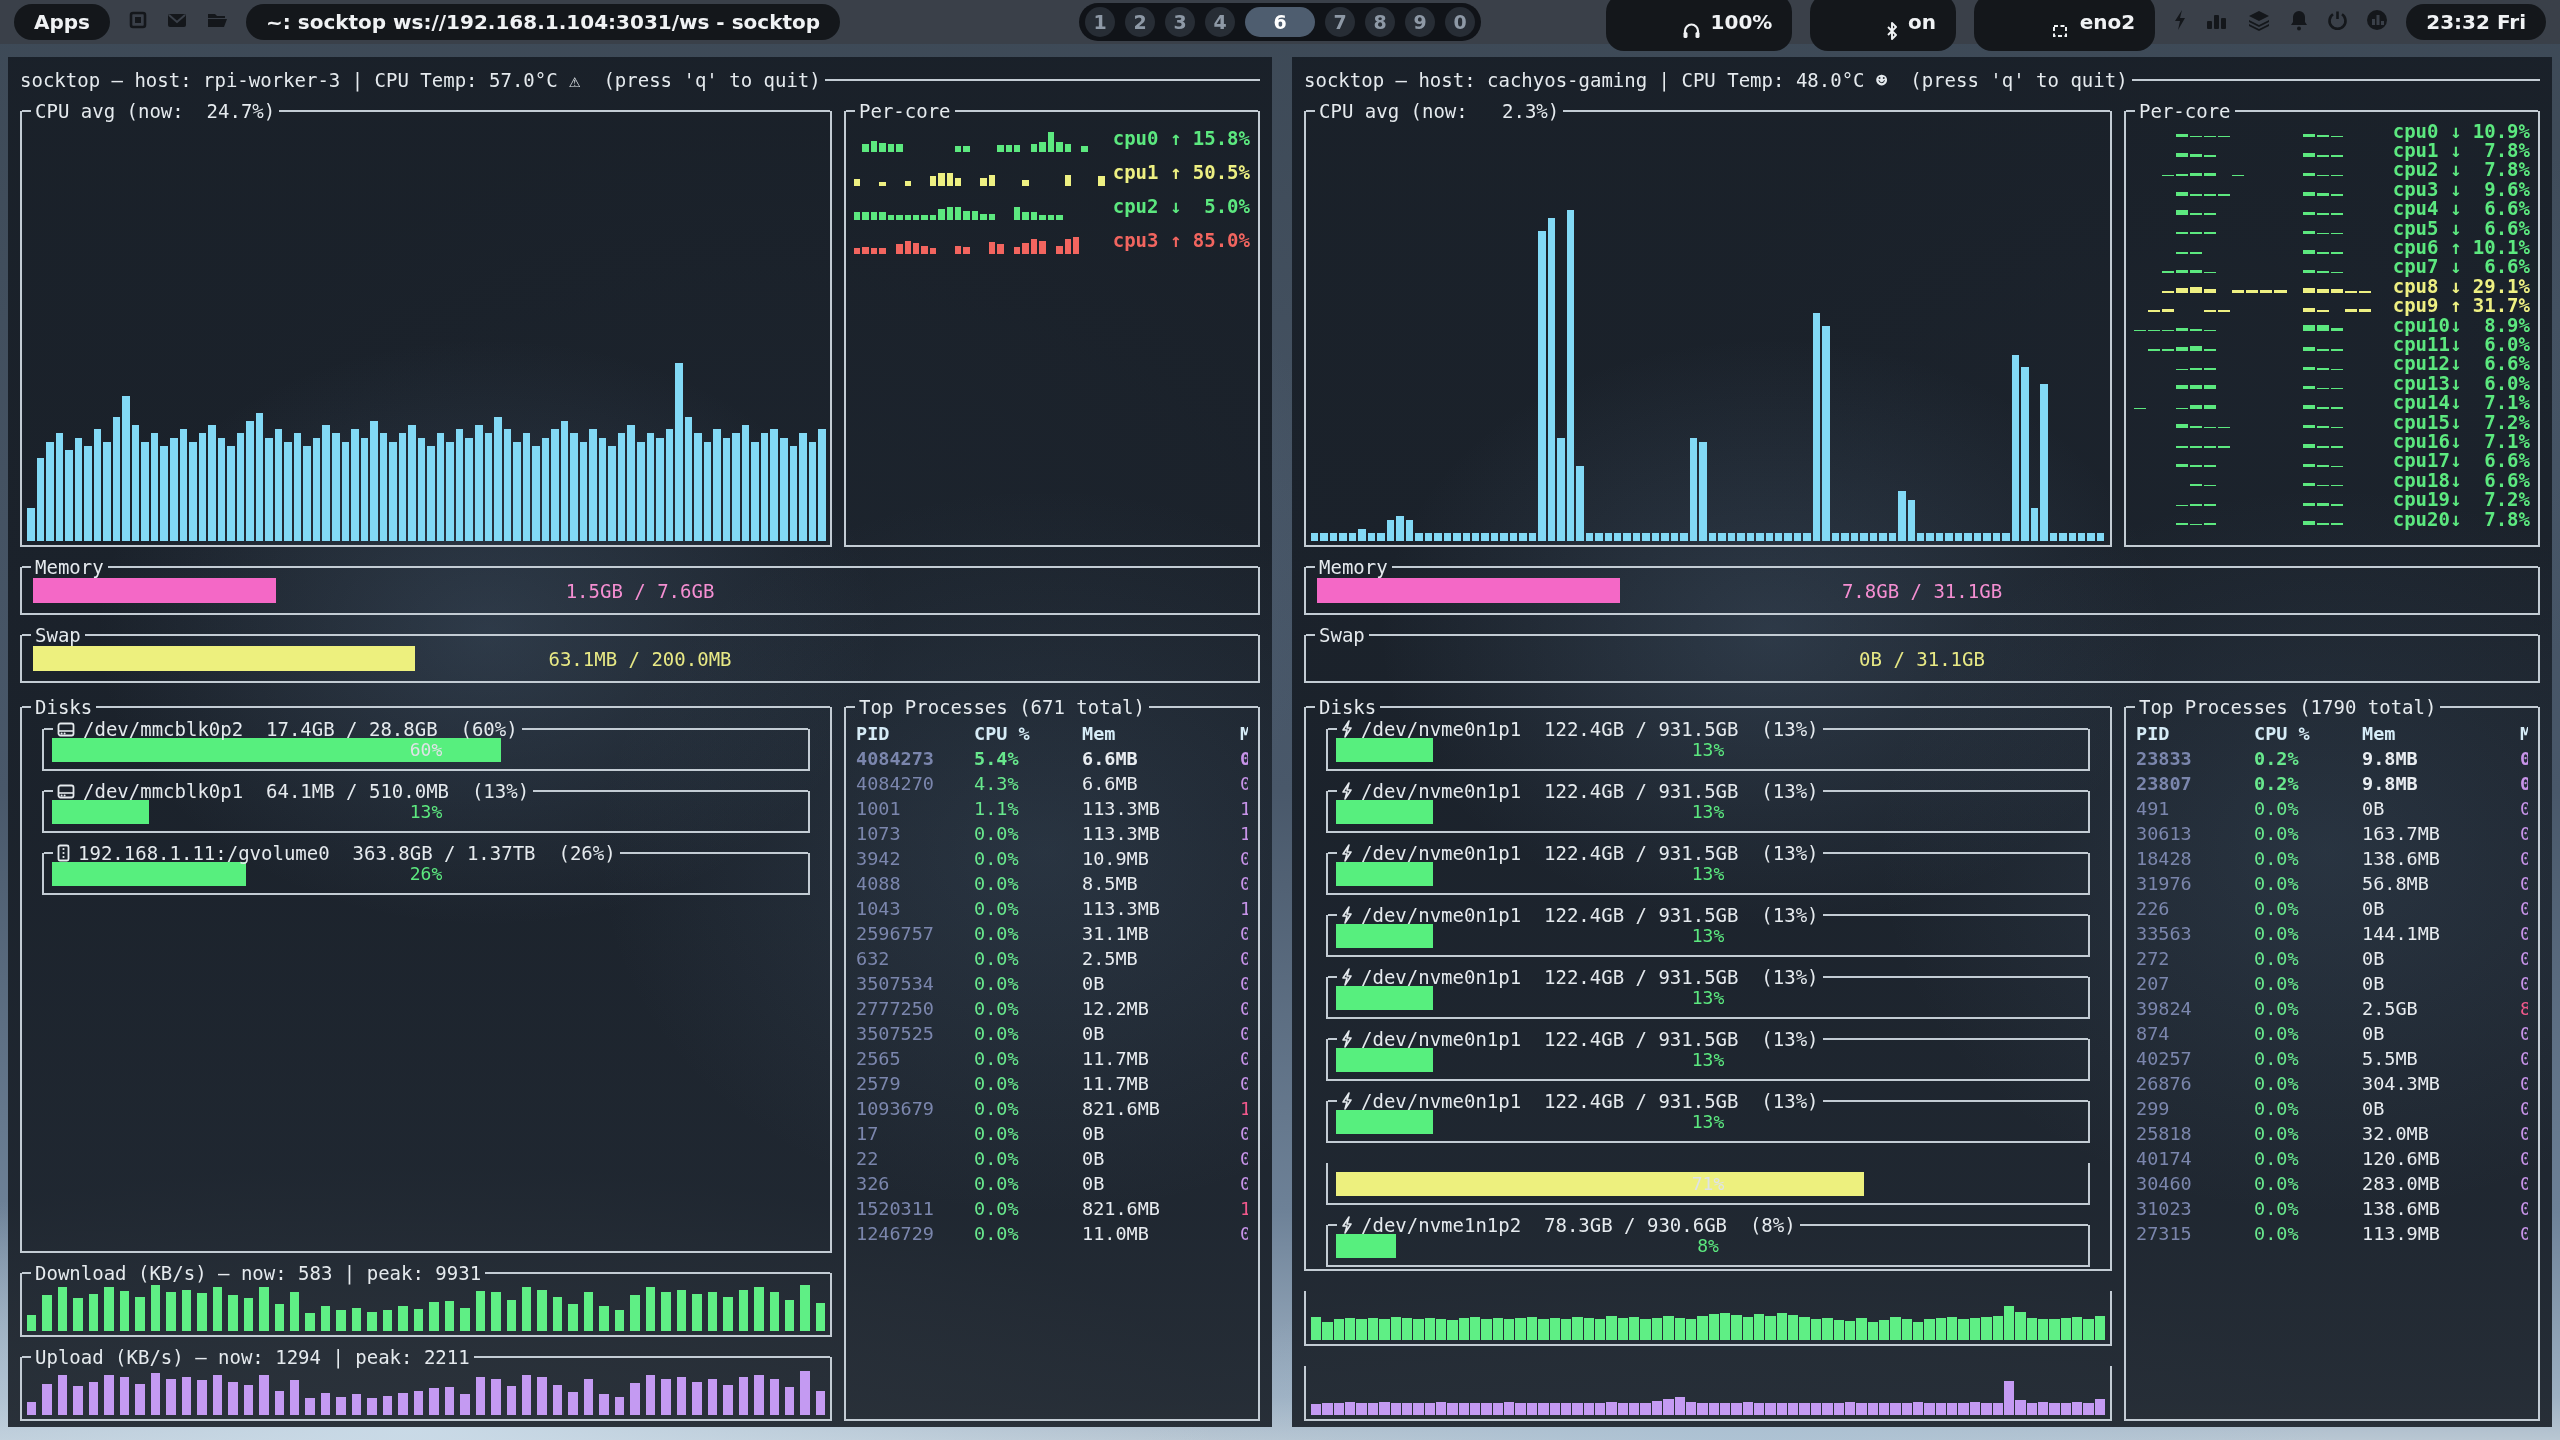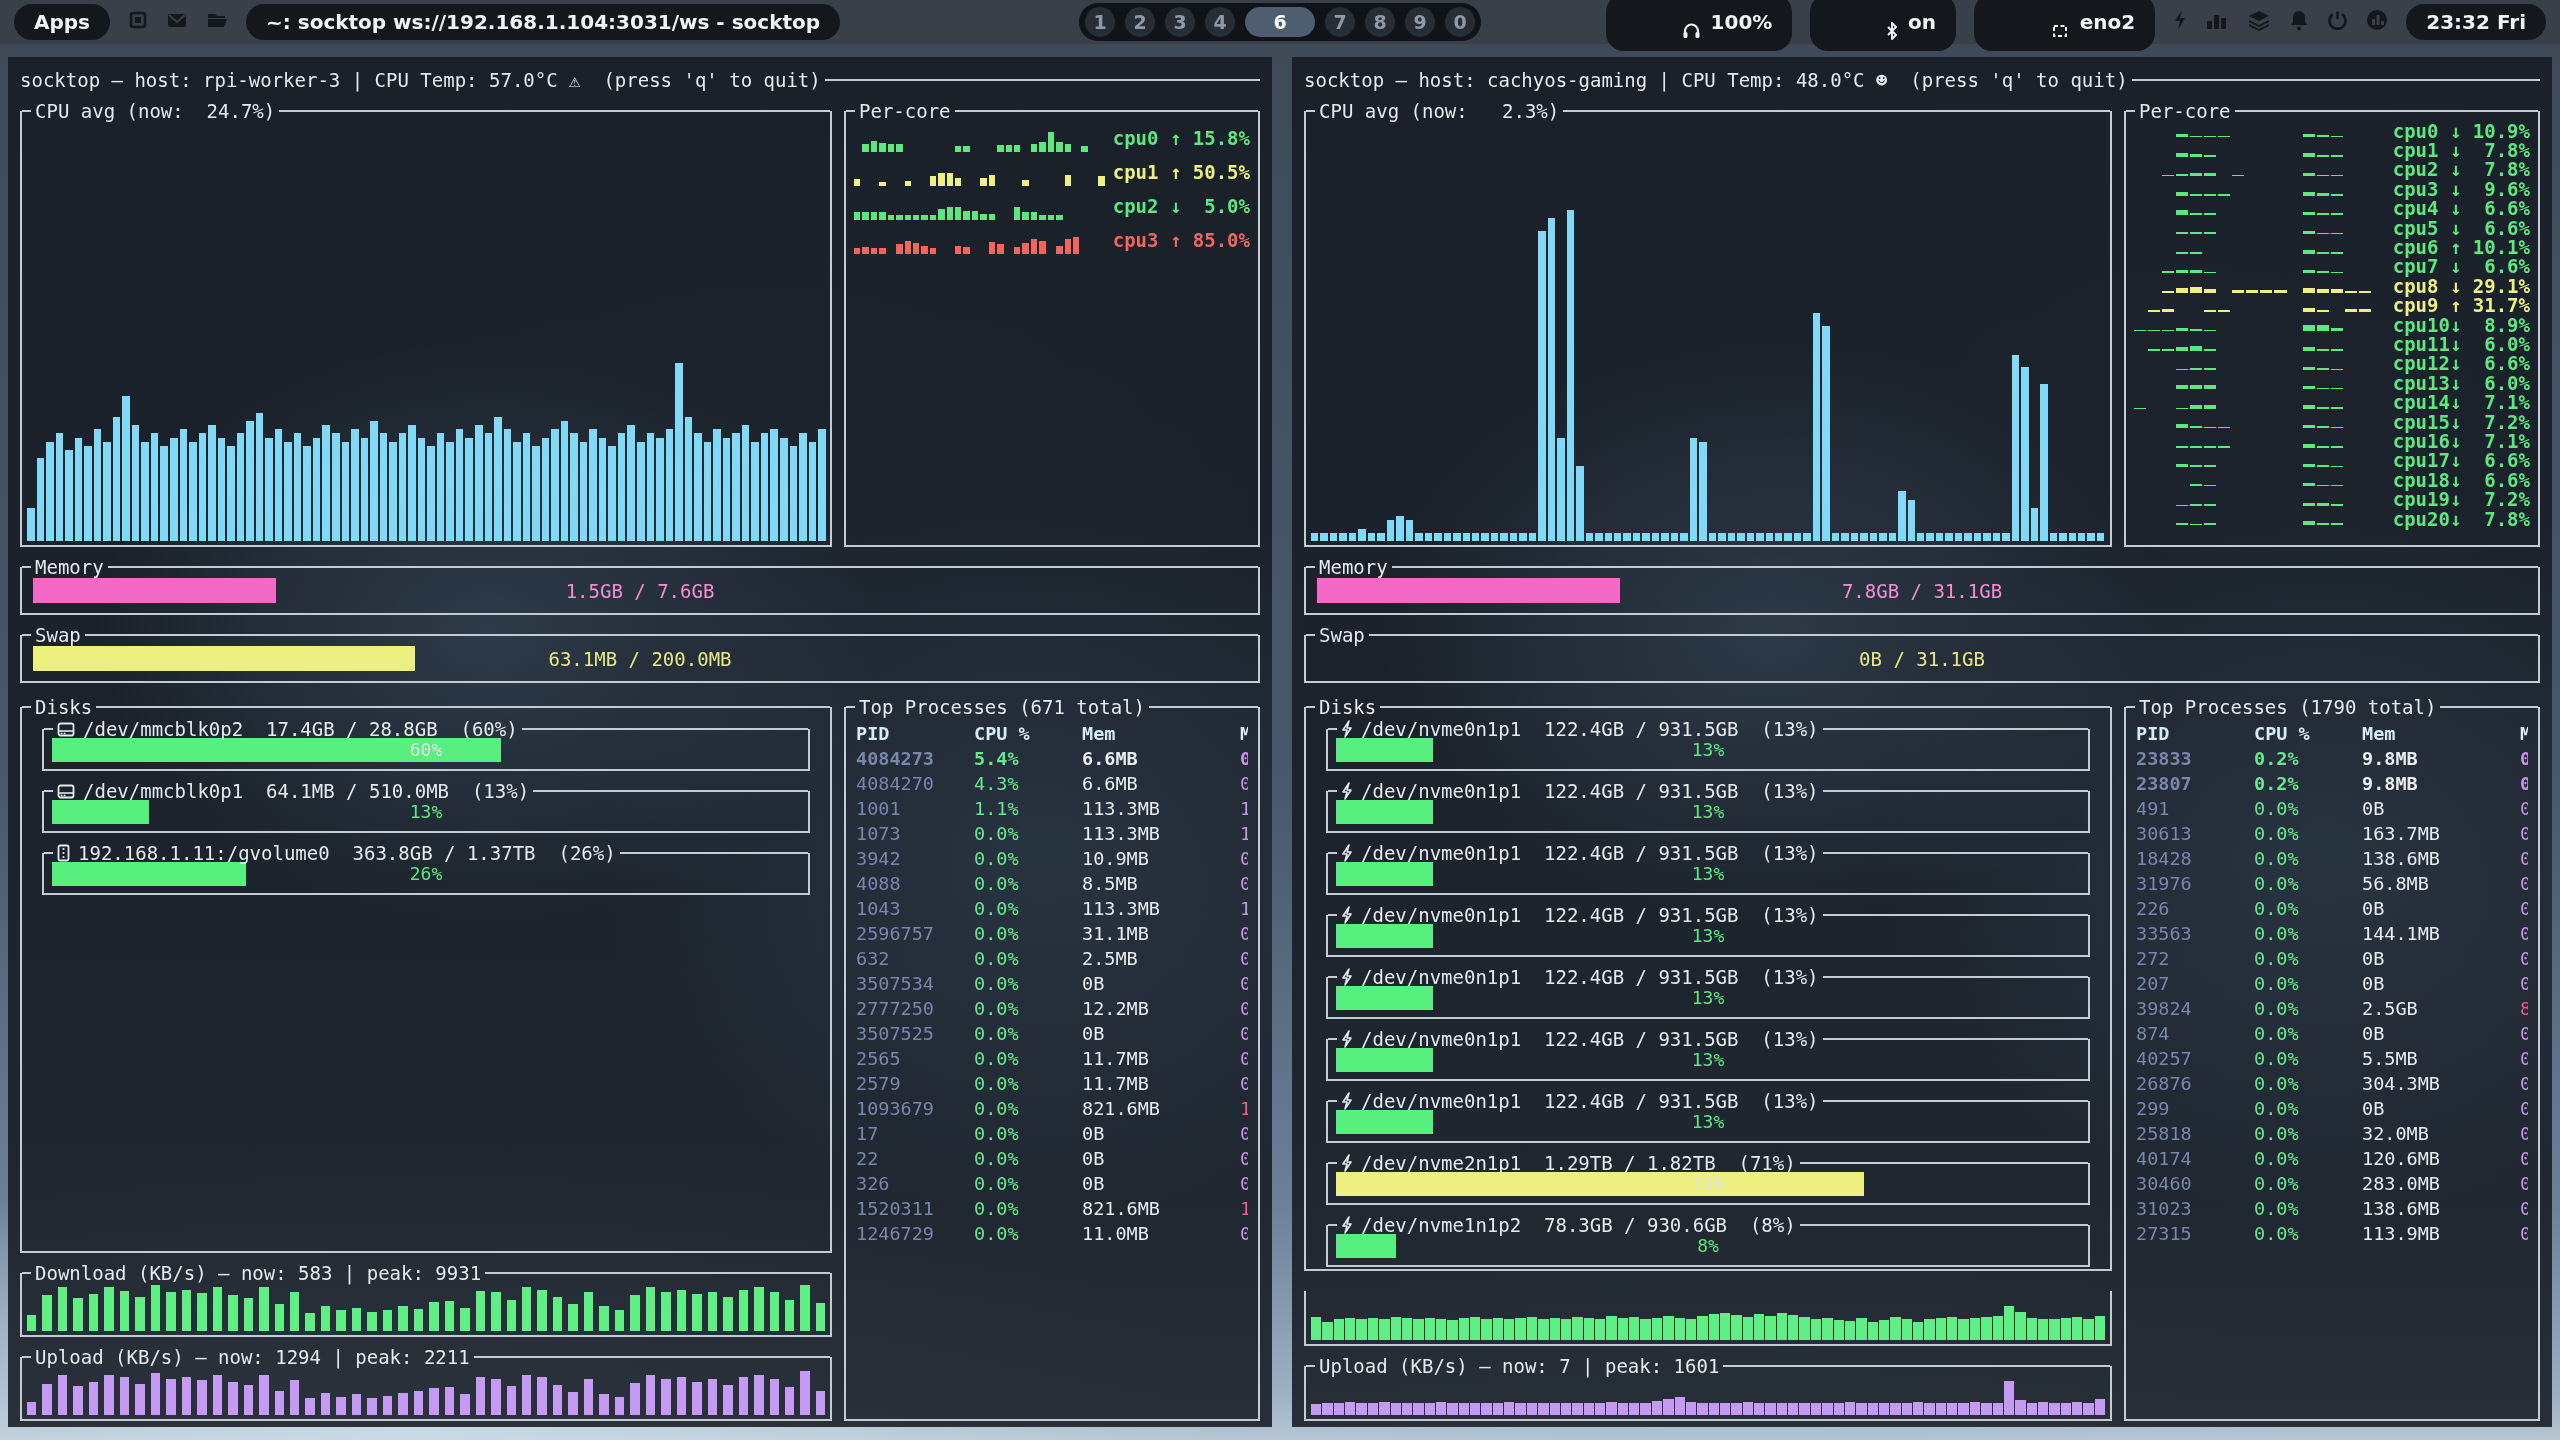--- a/index.html
+++ b/index.html
@@ -1338,23 +1338,20 @@
             <div class="disk-box">
               <div class="boxhead"><div class="a"></div><span class="bh-t"><span><svg width="12" height="18" viewBox="0 0 12 18" style="vertical-align:-2px;margin-right:8px">
                       <path d="M8 1 L2 10 h4 L4 17 L10 8 H6 Z" fill="none" stroke="#e5eaee" stroke-width="1.6" stroke-linejoin="round"></path>
                     </svg></span>/dev/nvme0n1p1  122.4GB / 931.5GB  (13%)</span><div class="b"></div></div>
               <div class="disk-track">
                 <div class="disk-fill" style="width: 13%; background: rgb(87, 239, 126);"></div>
                 <div class="disk-label" style="color: rgb(92, 232, 127);">13%</div>
               </div>
             </div>
             <div class="disk-box">
-              <div class="boxhead"><div class="a"></div><span class="bh-t"><span><svg width="12" height="18" viewBox="0 0 12 18" style="vertical-align:-2px;margin-right:8px">
-                      <path d="M8 1 L2 10 h4 L4 17 L10 8 H6 Z" fill="none" stroke="#e5eaee" stroke-width="1.6" stroke-linejoin="round"></path>
-                    </svg></span>/dev/nvme2n1p1  1.29TB / 1.82TB  (71%)</span><div class="b"></div></div>
               <div class="disk-track">
                 <div class="disk-fill" style="width: 71%; background: rgb(237, 240, 126);"></div>
                 <div class="disk-label" style="color: rgb(223, 227, 230);">71%</div>
               </div>
             </div>
             <div class="disk-box">
               <div class="boxhead"><div class="a"></div><span class="bh-t"><span><svg width="12" height="18" viewBox="0 0 12 18" style="vertical-align:-2px;margin-right:8px">
                       <path d="M8 1 L2 10 h4 L4 17 L10 8 H6 Z" fill="none" stroke="#e5eaee" stroke-width="1.6" stroke-linejoin="round"></path>
                     </svg></span>/dev/nvme1n1p2  78.3GB / 930.6GB  (8%)</span><div class="b"></div></div>
               <div class="disk-track">
@@ -1432,21 +1429,20 @@
             <i style="height: 60%; background: rgb(95, 239, 133);"></i>
             <i style="height: 58%; background: rgb(95, 239, 133);"></i>
             <i style="height: 56%; background: rgb(95, 239, 133);"></i>
             <i style="height: 60%; background: rgb(95, 239, 133);"></i>
             <i style="height: 62%; background: rgb(95, 239, 133);"></i>
             <i style="height: 58%; background: rgb(95, 239, 133);"></i>
             <i style="height: 64%; background: rgb(95, 239, 133);"></i>
           </div>
       </div>
       <div class="box net-box">
-        <div class="boxhead"><div class="a"></div><span class="bh-t">Upload (KB/s) — now: 7 | peak: 1601</span><div class="b"></div></div>
         <div class="chart g0">
             <i style="height: 30%; background: rgb(196, 154, 242);"></i>
             <i style="height: 33%; background: rgb(196, 154, 242);"></i>
             <i style="height: 33%; background: rgb(196, 154, 242);"></i>
             <i style="height: 34%; background: rgb(196, 154, 242);"></i>
             <i style="height: 33%; background: rgb(196, 154, 242);"></i>
             <i style="height: 33%; background: rgb(196, 154, 242);"></i>
             <i style="height: 36%; background: rgb(196, 154, 242);"></i>
             <i style="height: 33%; background: rgb(196, 154, 242);"></i>
             <i style="height: 33%; background: rgb(196, 154, 242);"></i>

